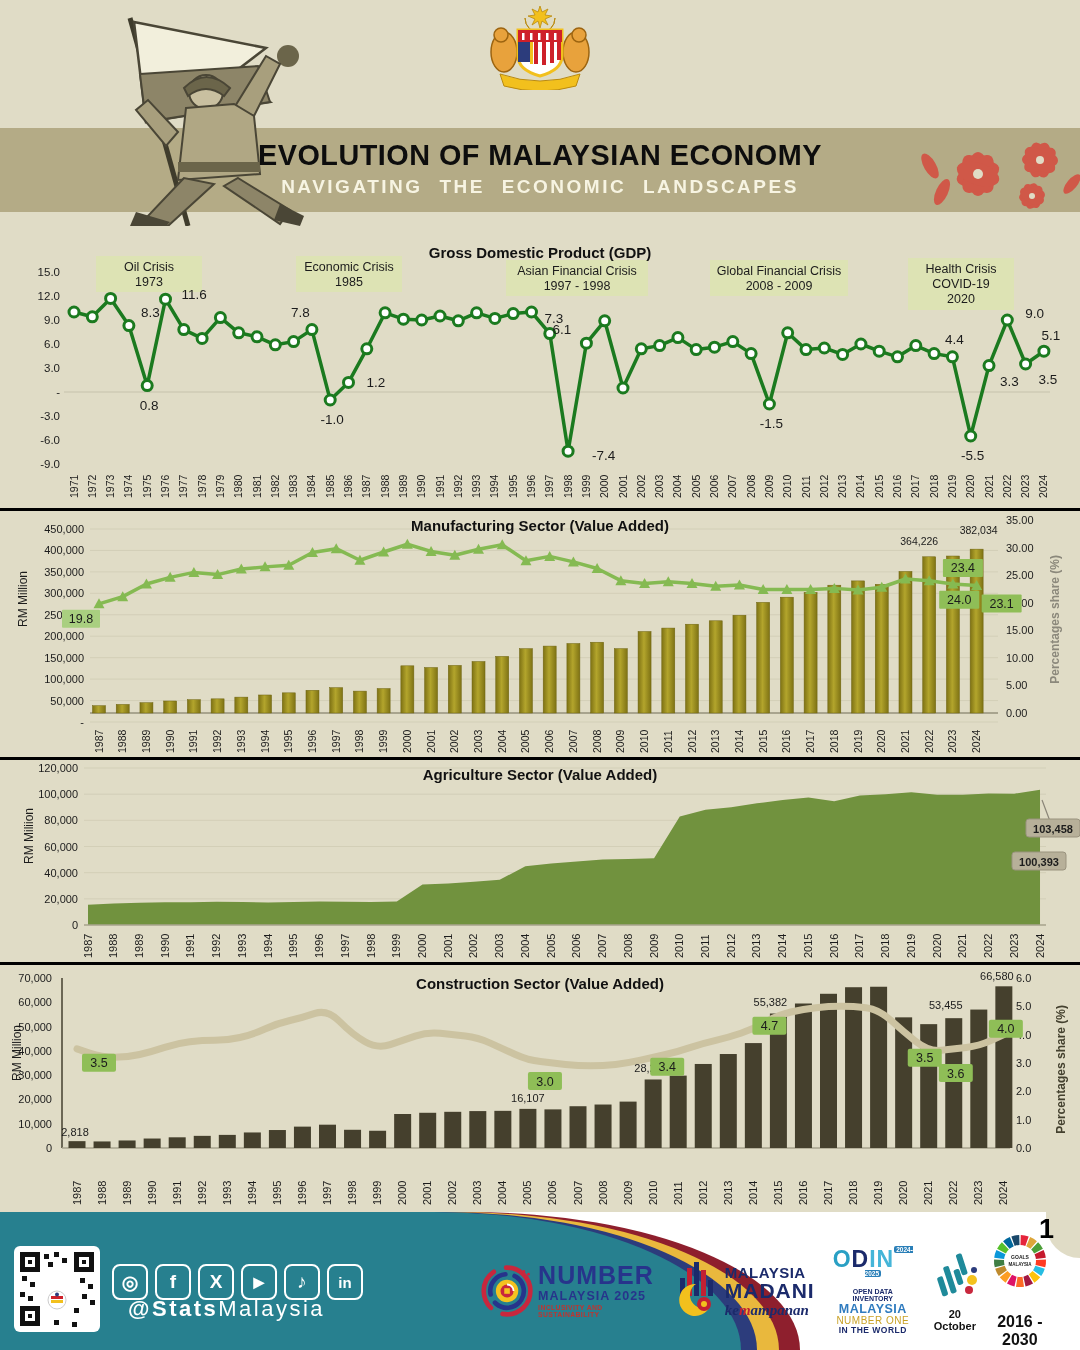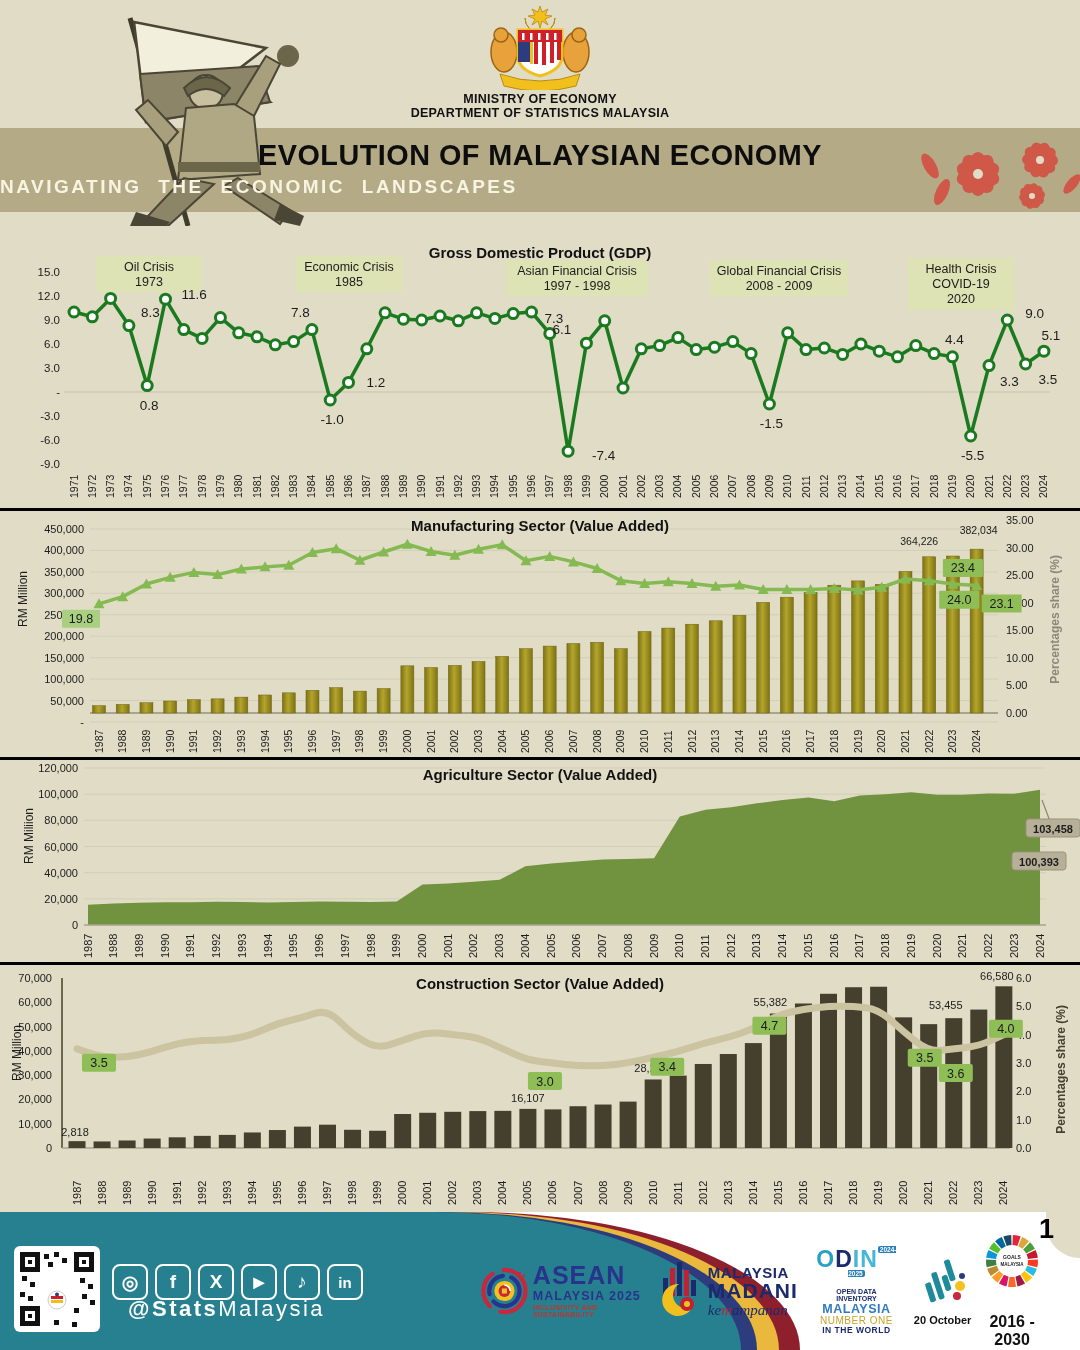--- a/index.html
+++ b/index.html
@@ -9,21 +9,21 @@
 
   
   .header { height:228px; }
   .soldier { position:absolute; left:28px; top:4px; }
   .crest-wrap { position:absolute; left:470px; top:4px; width:140px; text-align:center; }
   .agency { position:absolute; left:290px; top:92px; width:500px; text-align:center; color:#111; }
   .agency .l1 { font-size:12.5px; font-weight:700; letter-spacing:.3px; }
   .agency .l2 { font-size:12.5px; font-weight:700; letter-spacing:.3px; }
   .title-band { position:absolute; left:0; top:128px; width:1080px; height:84px; background:#b4ab86; }
   .main-title { position:absolute; left:0; top:10px; width:1080px; text-align:center; font-size:30px; font-weight:700; color:#0d0d0d; letter-spacing:.5px; transform:scaleX(.96); }
-  .sub-title { position:absolute; left:0; top:48px; width:1080px; text-align:left; font-size:19px; font-weight:700; color:#f7f4e2; letter-spacing:2.5px; word-spacing:9px; }
+  .sub-title { position:absolute; left:0; top:48px; width:1080px; text-align:center; font-size:19px; font-weight:700; color:#f7f4e2; letter-spacing:2.5px; word-spacing:9px; }
   .hibiscus { position:absolute; right:0; top:126px; }
 
   
   .chart-sec { background:#e0dcc6; }
   .sec-gdp { height:280px; }
   .sec-manu { height:249px; border-top:3px solid #000; }
   .sec-agri { height:205px; border-top:3px solid #000; }
   .sec-con  { height:250px; border-top:3px solid #000; }
   .chart-title { position:absolute; left:0; width:1080px; text-align:center; font-weight:700; color:#111; font-size:15px; z-index:3; }
   .sec-gdp .chart-title { top:16px; }
@@ -53,21 +53,21 @@
   .logo { display:flex; align-items:center; }
   .logo-asean { gap:4px; }
   .asean-txt { line-height:1; }
   .asean-name { font-size:25px; font-weight:800; color:#27348b; letter-spacing:1px; }
   .asean-l2 { font-size:12.5px; font-weight:800; color:#27348b; letter-spacing:1px; margin-top:2px; }
   .asean-tag { font-size:6.8px; font-weight:800; color:#bf3430; letter-spacing:.4px; margin-top:3px; }
   .logo-madani { margin-left:16px; gap:5px; }
   .madani-txt { line-height:1; }
   .madani-l1 { font-size:15px; font-weight:800; color:#1b2a6b; letter-spacing:.5px; }
   .madani-l2 { font-size:21px; font-weight:800; color:#1b2a6b; letter-spacing:1px; }
-  .madani-script { font-family:"Liberation Serif", serif; font-style:italic; font-weight:400; font-size:15px; color:#1b2a6b; margin-top:2px; }
+  .madani-script { font-family:"Liberation Serif", serif; font-style:italic; font-weight:700; font-size:15px; color:#1b2a6b; margin-top:2px; }
   .madani-script .acc { color:#c22033; }
   .logo-odin { margin-left:18px; display:block; text-align:center; line-height:1.05; width:96px; }
   .odin-name { font-size:23px; font-weight:800; letter-spacing:1px; }
   .odin-o { color:#2aa0c4; } .odin-d { color:#1b2a6b; } .odin-in { color:#45b5d8; }
   .odin-badge { font-size:6.5px; font-weight:700; color:#fff; background:#2a7fb8; border-radius:2px; padding:0 2px; vertical-align:top; }
   .odin-l1 { font-size:7px; font-weight:800; color:#1b2a6b; }
   .odin-l2 { font-size:12.5px; font-weight:800; color:#2f7bbf; letter-spacing:.5px; }
   .odin-l3 { font-size:10px; font-weight:400; color:#c9a227; letter-spacing:.5px; }
   .odin-l4 { font-size:8.5px; font-weight:800; color:#1b2a6b; letter-spacing:.5px; }
   .logo-stats { margin-left:16px; display:block; text-align:center; width:70px; }
@@ -122,24 +122,20 @@
             <rect x="64" y="38" width="4" height="22"></rect>
             <rect x="72" y="38" width="4" height="23"></rect>
             <rect x="80" y="38" width="4" height="21"></rect>
             <rect x="87" y="38" width="4" height="18"></rect>
           </g>
         <rect x="60" y="38" width="3" height="22" fill="#f2c01d"></rect>
         <path d="M30,70 q40,14 80,0 l-4,12 q-36,10 -72,0 Z" fill="#f2c01d" stroke="#b98a10" stroke-width="1"></path>
       </svg>
     </div>
 
-    <div class="agency">
-      <div class="l1">MINISTRY OF ECONOMY</div>
-      <div class="l2">DEPARTMENT OF STATISTICS MALAYSIA</div>
-    </div>
 
     <div class="main-title" style="top:138px;">EVOLUTION OF MALAYSIAN ECONOMY</div>
     <div class="sub-title" style="top:176px;">NAVIGATING THE ECONOMIC LANDSCAPES</div>
 
     <svg class="hibiscus" width="190" height="86" viewBox="0 0 190 86">
       <g fill="#d05848">
         <g transform="translate(88,48)">
           <ellipse rx="11" ry="22" transform="rotate(0)"></ellipse>
             <ellipse rx="11" ry="22" transform="rotate(72)"></ellipse>
             <ellipse rx="11" ry="22" transform="rotate(144)"></ellipse>
@@ -753,21 +749,21 @@
           <circle cx="29" cy="29" r="18" fill="none" stroke="#27348b" stroke-width="5" stroke-dasharray="30 10" stroke-linecap="round" transform="rotate(40 29 29)"></circle>
           <circle cx="29" cy="29" r="12" fill="#f4c21f"></circle>
           <circle cx="29" cy="29" r="7" fill="#c8273d"></circle>
           <path d="M29,22 a7,7 0 0 1 7,7" stroke="#fff" stroke-width="2" fill="none"></path>
           <rect x="26" y="26" width="6" height="6" fill="#f4c21f"></rect>
           <circle cx="47" cy="8" r="1.5" fill="#c8273d"></circle>
             <circle cx="52" cy="11" r="1.5" fill="#c8273d"></circle>
             <circle cx="49" cy="14" r="1.5" fill="#c8273d"></circle>
         </svg>
         <div class="asean-txt">
-          <div class="asean-name">ASEAN</div>
+          <div class="asean-name">NUMBER</div>
           <div class="asean-l2">MALAYSIA 2025</div>
           <div class="asean-tag">INCLUSIVITY AND SUSTAINABILITY</div>
         </div>
       </div>
 
       <div class="logo logo-madani">
         <svg width="46" height="62" viewBox="0 0 46 62">
           <g>
             <rect x="6" y="18" width="5" height="18" fill="#1b2a6b"></rect>
             <rect x="13" y="8" width="5" height="28" fill="#c22033"></rect>

